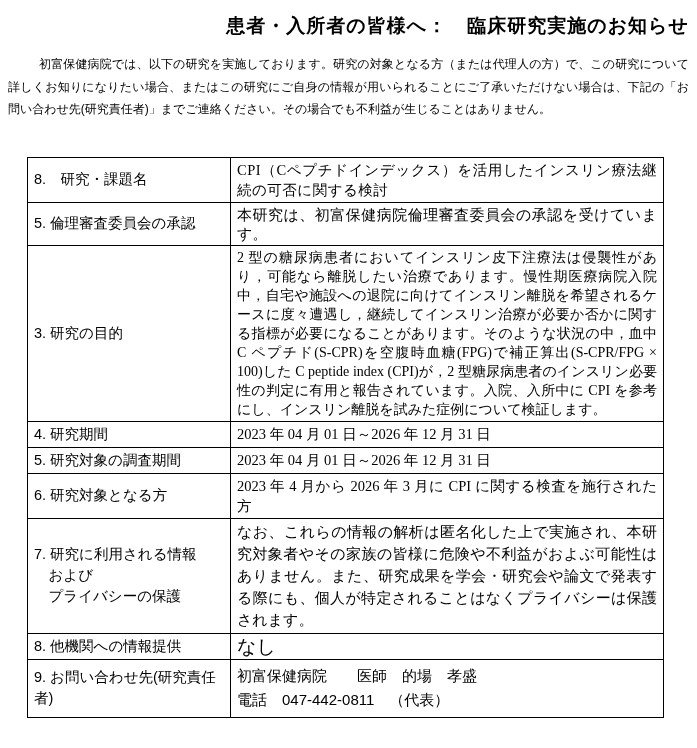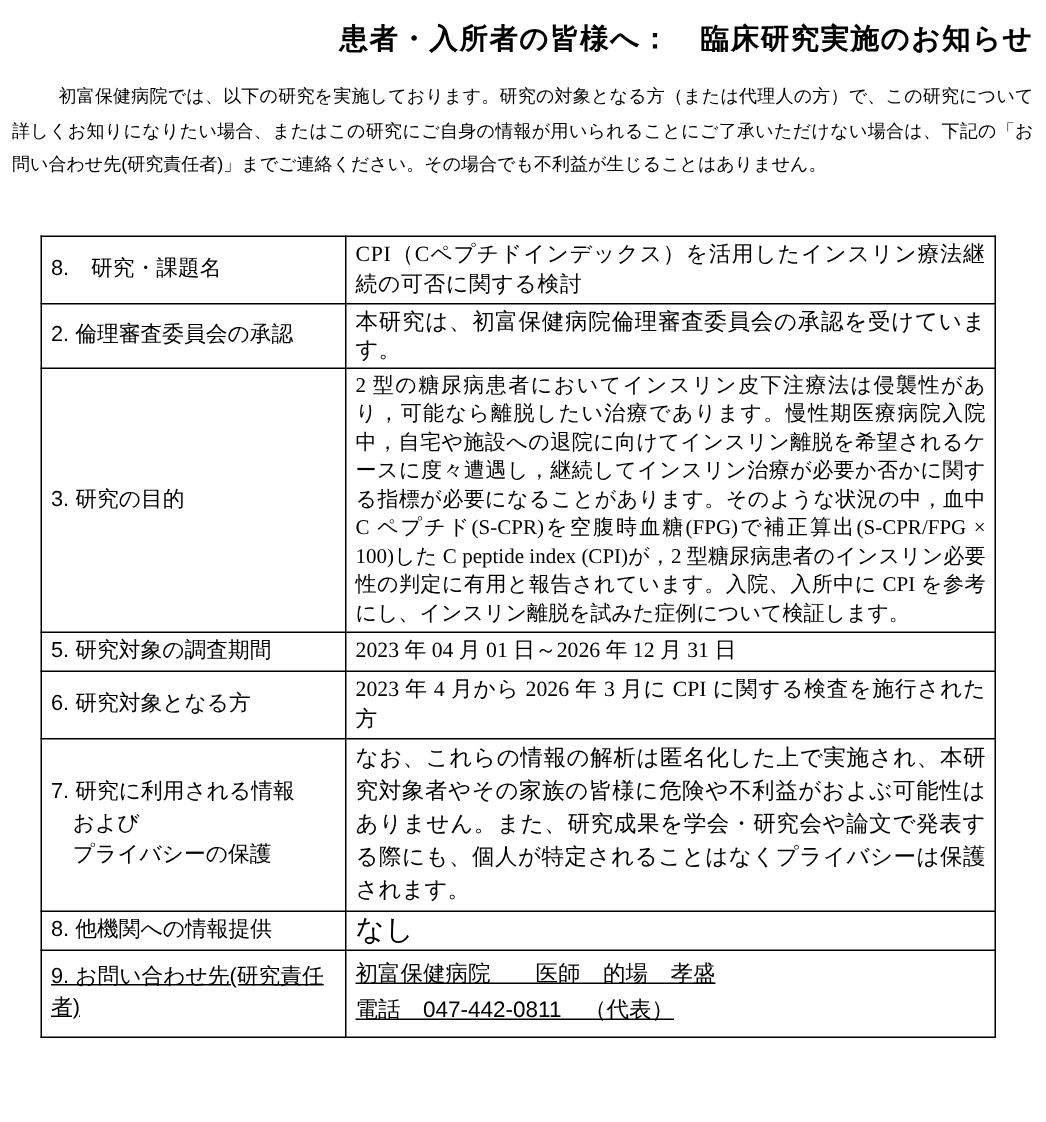--- a/index.html
+++ b/index.html
@@ -62,46 +62,50 @@
   tr.r1 td.value { letter-spacing: 0.5px; }
   tr.r3 td.value {
     font-size: 14px;
     line-height: 19px;
   }
   
   tr.r2 td.value { font-size: 15px; line-height: 19px; }
   tr.r7 td.value { font-size: 15px; line-height: 22px; }
   tr.r8 td.value { font-size: 19px; line-height: 21px; }
   tr.r9 td.value { font-size: 15px; line-height: 24px; }
-  tr.r9 { height: 58px; text-decoration: underline; }
+  tr.r9 { height: 58px; }
 </style>
 </head>
 <body>
 
 <div class="doc-title serif">患者・入所者の皆様へ：　臨床研究実施のお知らせ</div>
 
 <p class="intro sans">初富保健病院では、以下の研究を実施しております。研究の対象となる方（または代理人の方）で、この研究について詳しくお知りになりたい場合、またはこの研究にご自身の情報が用いられることにご了承いただけない場合は、下記の「お問い合わせ先(研究責任者)」までご連絡ください。その場合でも不利益が生じることはありません。</p>
 
 <table class="notice">
   <colgroup>
     <col style="width:203px">
     <col style="width:433px">
   </colgroup>
   <tbody>
     <tr class="r1">
       <td class="label sans">8.　研究・課題名</td>
       <td class="value serif">CPI（Cペプチドインデックス）を活用したインスリン療法継続の可否に関する検討</td>
     </tr>
     <tr class="r2">
-      <td class="label sans">2. 倫理審査委員会の承認</td>
+      <td class="label sans">5. 倫理審査委員会の承認</td>
       <td class="value sans">本研究は、初富保健病院倫理審査委員会の承認を受けています。</td>
     </tr>
     <tr class="r3">
       <td class="label sans">3. 研究の目的</td>
       <td class="value serif">2 型の糖尿病患者においてインスリン皮下注療法は侵襲性があり，可能なら離脱したい治療であります。慢性期医療病院入院中，自宅や施設への退院に向けてインスリン離脱を希望されるケースに度々遭遇し，継続してインスリン治療が必要か否かに関する指標が必要になることがあります。そのような状況の中，血中 C ペプチド(S-CPR)を空腹時血糖(FPG)で補正算出(S-CPR/FPG × 100)した C peptide index (CPI)が，2 型糖尿病患者のインスリン必要性の判定に有用と報告されています。入院、入所中に CPI を参考にし、インスリン離脱を試みた症例について検証します。</td>
+    </tr>
+    <tr class="r4">
+      <td class="label sans">4. 研究期間</td>
+      <td class="value serif">2023 年 04 月 01 日～2026 年 12 月 31 日</td>
     </tr>
     <tr class="r5">
       <td class="label sans">5. 研究対象の調査期間</td>
       <td class="value serif">2023 年 04 月 01 日～2026 年 12 月 31 日</td>
     </tr>
     <tr class="r6">
       <td class="label sans">6. 研究対象となる方</td>
       <td class="value serif">2023 年 4 月から 2026 年 3 月に CPI に関する検査を施行された方</td>
     </tr>
     <tr class="r7">

